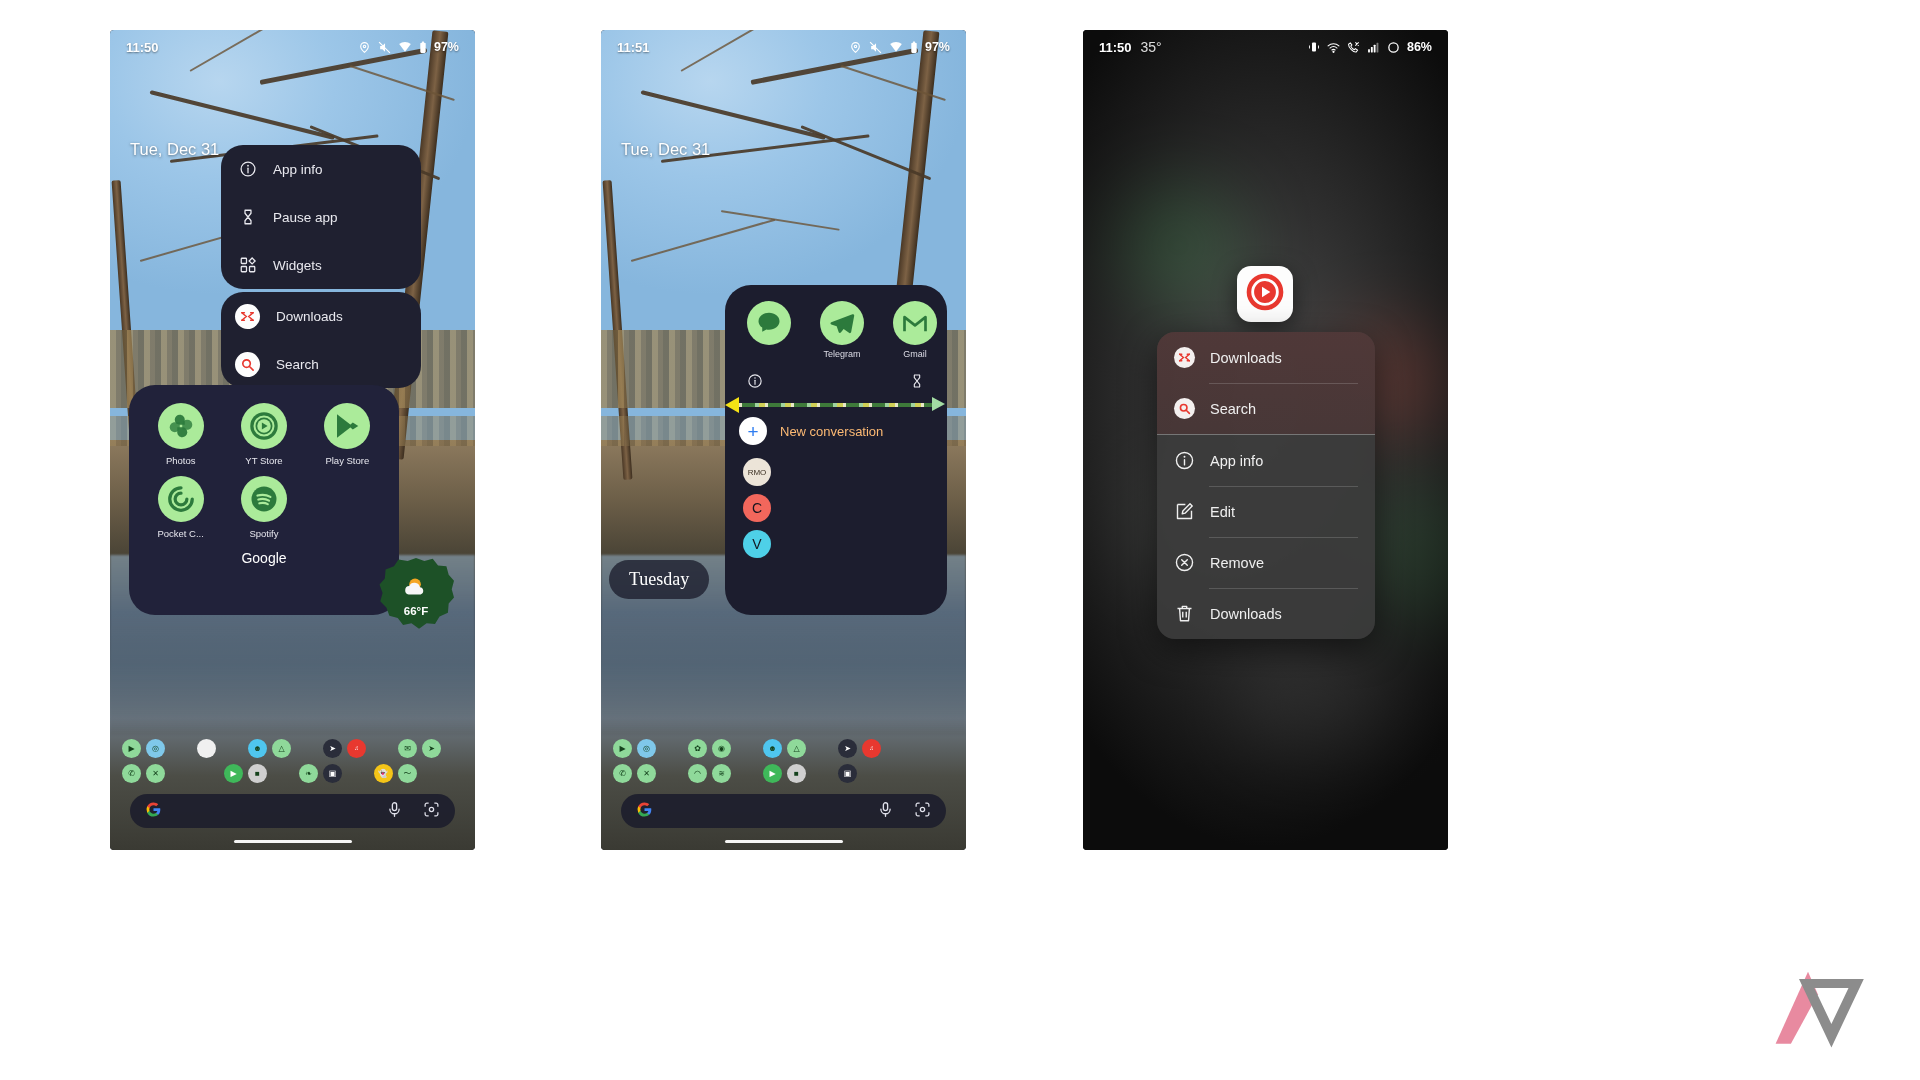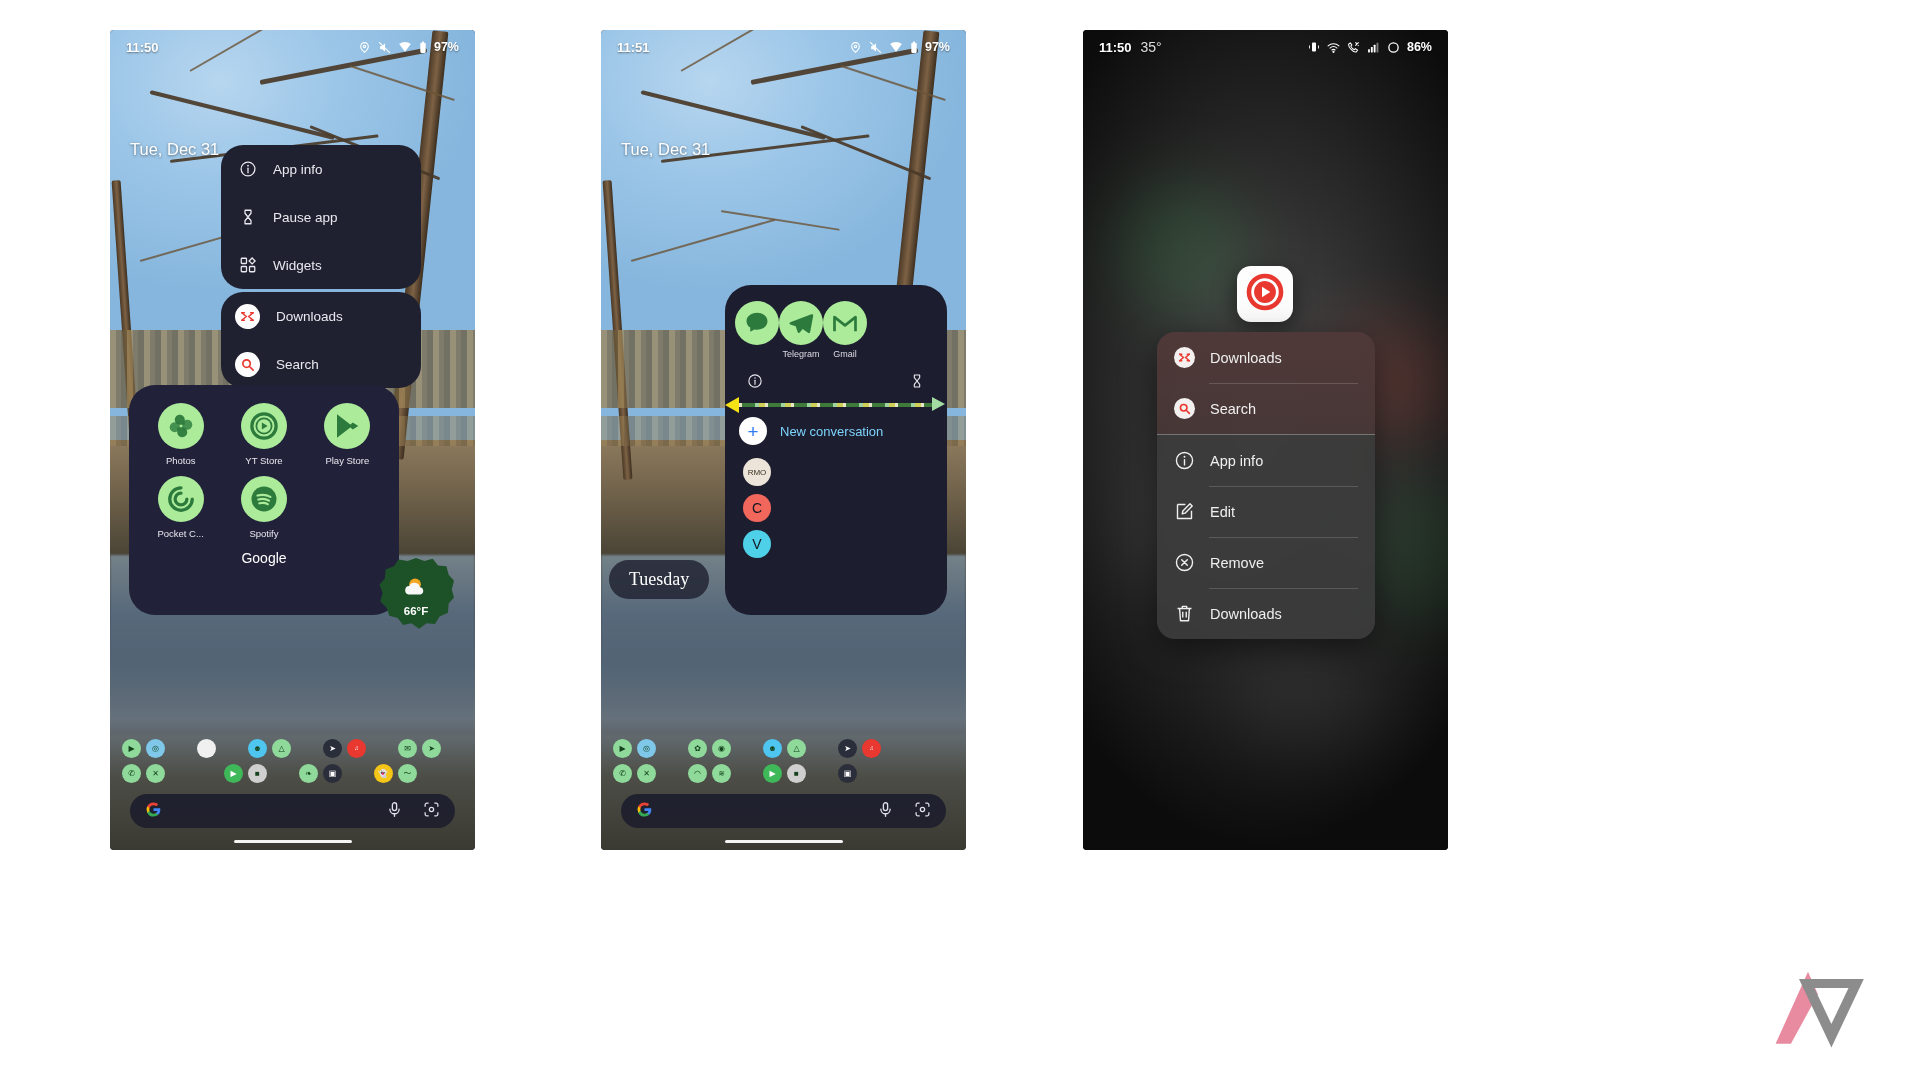--- a/index.html
+++ b/index.html
@@ -121,21 +121,21 @@
   .navbar {
     position:absolute; bottom:7px; left:50%; transform:translateX(-50%);
     width:118px; height:3px; background:#fff; border-radius:2px; opacity:.95;
   }
 
   
   .w2-sheet {
     position:absolute; left:124px; top:255px; width:222px; height:330px;
     background:#1c1d2e; border-radius:26px; padding:16px 0 0;
   }
-  .w2-apps { display:flex; justify-content:flex-start; padding:0 10px; }
+  .w2-apps { display:flex; justify-content:space-between; padding:0 10px;margin-left:12px; }
   .w2-app { display:flex; flex-direction:column; align-items:center; gap:4px; }
   .w2-circle { width:44px; height:44px; border-radius:50%; background:#abeb9a;
                display:flex; align-items:center; justify-content:center; }
   .w2-circle svg { width:28px; height:28px; }
   .w2-caption { font-size:9px; color:#dcdce6; }
   .w2-tools { display:flex; justify-content:space-between; padding:14px 22px 0; color:#e7e7ef; }
   .w2-tools svg { width:16px; height:16px; }
   .w2-divider { position:relative; height:16px; margin-top:2px; }
   .w2-line { position:absolute; left:8px; right:8px; top:8px; height:4px;
              background: repeating-linear-gradient(90deg,#cfcf55 0 6px,#e8e8c8 6px 9px,
@@ -143,21 +143,21 @@
   .w2-arrowL { position:absolute; left:0; top:2px; width:0; height:0;
                border-top:8px solid transparent; border-bottom:8px solid transparent;
                border-right:14px solid #f5e215; }
   .w2-arrowR { position:absolute; right:2px; top:2px; width:0; height:0;
                border-top:7px solid transparent; border-bottom:7px solid transparent;
                border-left:13px solid #a3dca3; }
   .w2-new { display:flex; align-items:center; gap:13px; padding:6px 0 0 14px; }
   .w2-plus { width:28px; height:28px; border-radius:50%; background:#fff;
              display:flex; align-items:center; justify-content:center;
              color:#2f7df0; font-size:19px; line-height:1; }
-  .w2-new-label { color:#7dd3fc; font-size:13px; }
+  .w2-new-label { color:#fdba74; font-size:13px; }
   .w2-contacts { display:flex; flex-direction:column; gap:8px; padding:13px 0 0 18px; }
   .w2-avatar { width:28px; height:28px; border-radius:50%; display:flex;
                align-items:center; justify-content:center; font-size:14px; color:#14151f; }
   .tuesday-pill {
     position:absolute; left:8px; top:530px; padding:9px 20px; border-radius:20px;
     background:rgba(28,29,45,.78); color:#fff; font-size:18px;font-family:Liberation Serif, serif;
   }
 
   
   .p3-blur { position:absolute; inset:0; background:#2b2b2b; }

